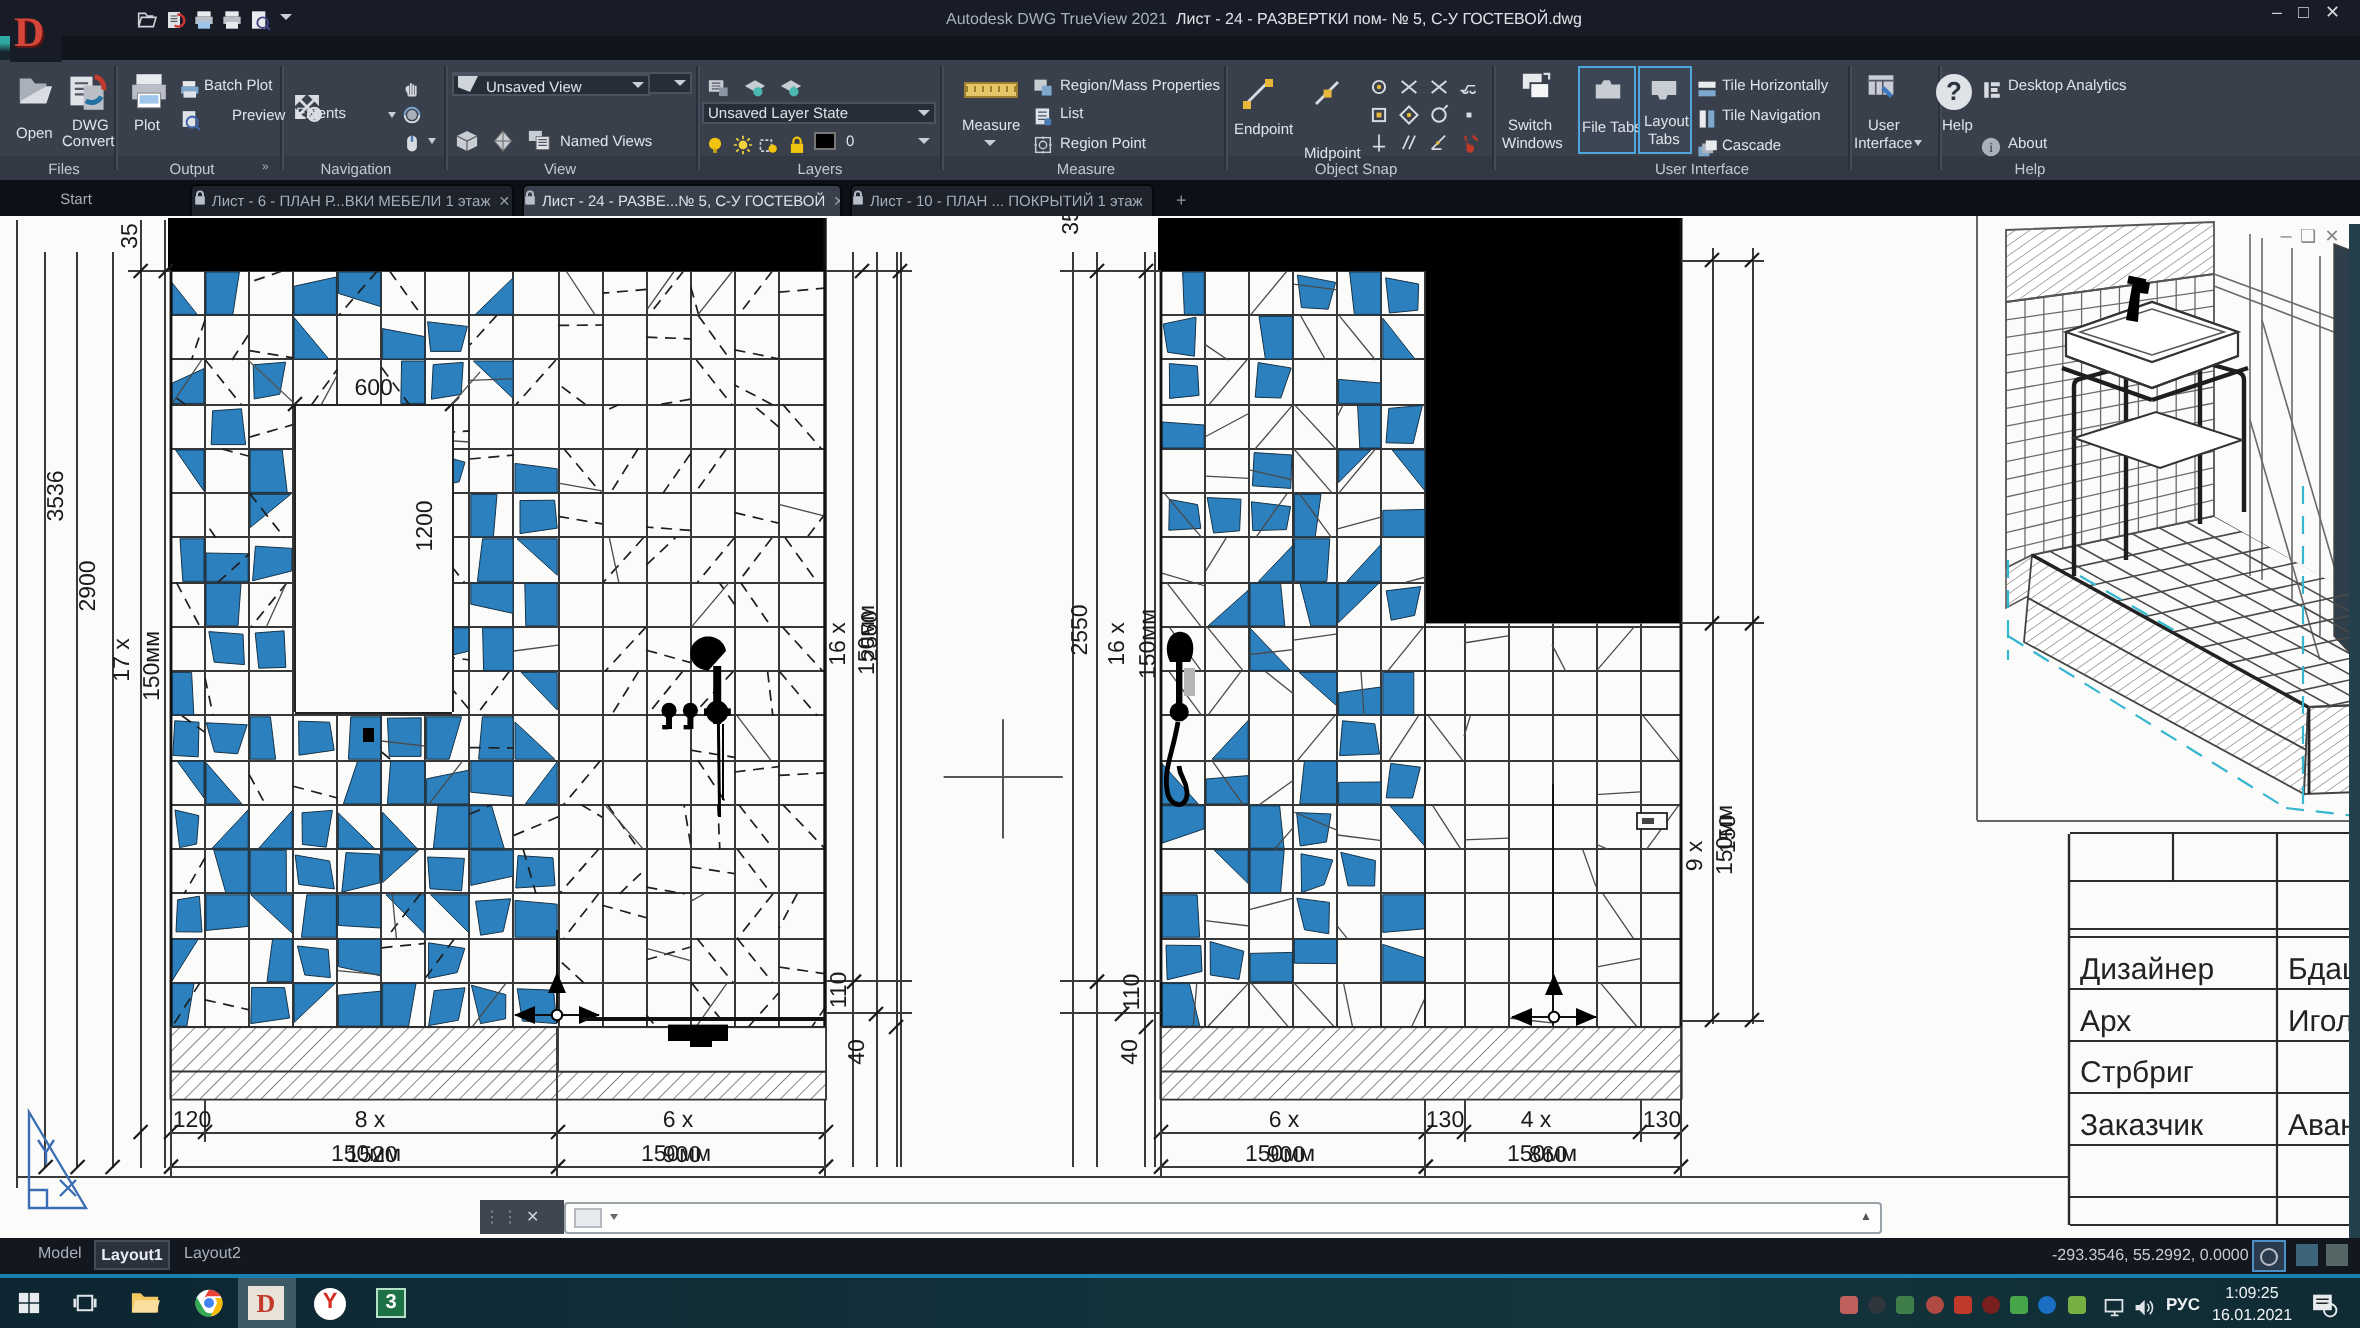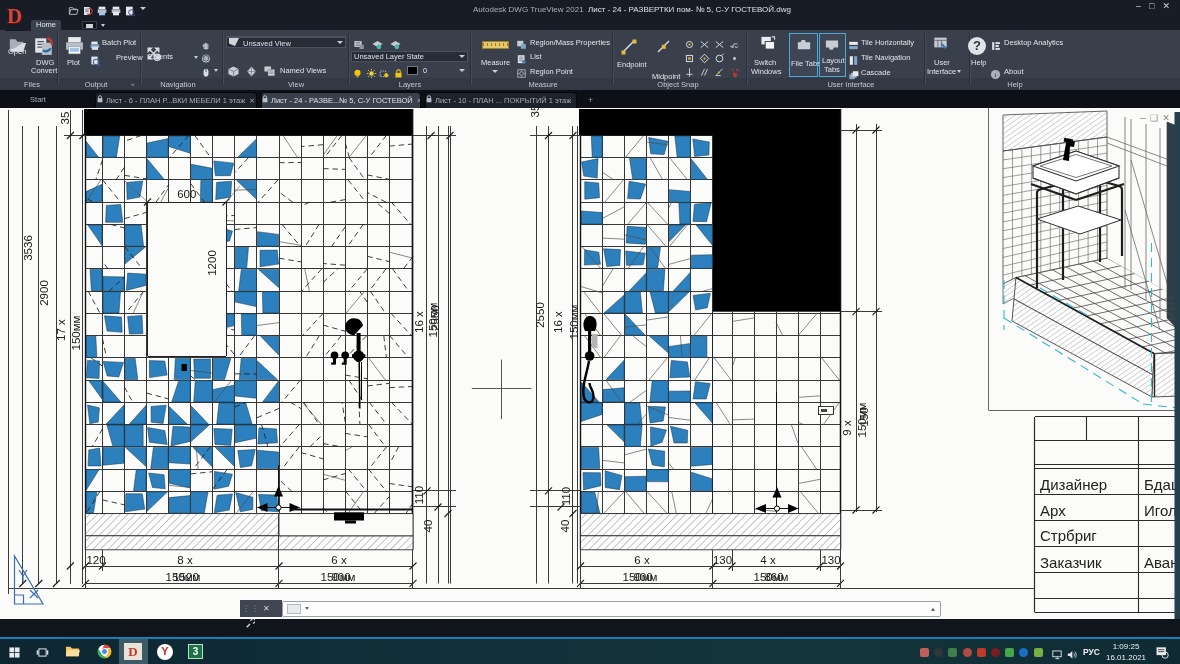--- a/index.html
+++ b/index.html
@@ -46,54 +46,47 @@
         </svg></div>
       <div class="abs" style="left:124px;top:3px;width:12px;height:12px"><svg width="12" height="12" viewBox="0 0 18 18">
           <rect x="3" y="2.5" width="10" height="13" fill="#e8eaee"></rect>
           <circle cx="11" cy="11" r="4" fill="none" stroke="#448" stroke-width="1.4"></circle>
           <path d="M14 14 L16.5 16.5" stroke="#448" stroke-width="1.6"></path>
         </svg></div>
       <div class="abs" style="left:140px;top:7px;width:0;height:0;border-left:3px solid transparent;border-right:3px solid transparent;border-top:3.5px solid #c9ced6"></div>
       <div class="abs" style="left:473px;top:4.5px;font-size:8px;color:#a9b0ba;white-space:nowrap">Autodesk DWG TrueView 2021&nbsp;&nbsp;<span style="color:#dde1e8">Лист - 24 - РАЗВЕРТКИ пом- № 5, С-У ГОСТЕВОЙ.dwg</span></div>
       <div class="abs" style="left:1124px;top:1px;width:54px;height:14px;color:#cfd4da;font-size:9px;letter-spacing:8px;text-align:right">–□✕</div>
     </div>
-    <div id="tabrow">
-      <div class="abs" style="left:31px;top:2px;width:30px;height:10px;background:#3a414e;border-radius:2px 2px 0 0;color:#e3e6eb;font-size:7.5px;text-align:center;line-height:10px">Home</div>
-      <div class="abs" style="left:82px;top:3px;width:15px;height:8px;background:#10141b;border:1px solid #3a414e">
-        <div style="width:7px;height:4px;margin:1.5px auto;background:#cfd4db"></div>
-      </div>
-      <div class="abs" style="left:101px;top:6px;width:0;height:0;border-left:2.5px solid transparent;border-right:2.5px solid transparent;border-top:3px solid #c9ced6"></div>
-    </div>
     <div id="ribbon">
       <div style="position:absolute;left:0;top:48px;width:1180px;height:12px;background:rgba(0,0,0,0.10)"></div>
       <div style="position:absolute;left:0;top:-30px;width:1180px;height:95px">
         <div class="sep" style="left:57px"></div>
         <div class="sep" style="left:140px"></div>
         <div class="sep" style="left:222px"></div>
         <div class="sep" style="left:348px"></div>
         <div class="sep" style="left:470px"></div>
         <div class="sep" style="left:612px"></div>
         <div class="sep" style="left:746px"></div>
         <div class="sep" style="left:924px"></div>
         <div class="sep" style="left:969px"></div>
         <div class="glabel" style="left:32px">Files</div>
         <div class="glabel" style="left:96px">Output</div>
         <div class="glabel" style="left:178px">Navigation</div>
-        <div class="glabel" style="left:296px">View</div>
+        <div class="glabel" style="left:280px">View</div>
         <div class="glabel" style="left:410px">Layers</div>
         <div class="glabel" style="left:543px">Measure</div>
         <div class="glabel" style="left:678px">Object Snap</div>
         <div class="glabel" style="left:851px">User Interface</div>
         <div class="glabel" style="left:1015px">Help</div>
         <div class="abs" style="left:131px;top:81px;font-size:6px;color:#aab0b9">»</div>
         <div class="abs" style="left:7px;top:35px;width:20px;height:21px"><svg width="20" height="21" viewBox="0 0 21 21">
             <path d="M3 17 L6 8 L20 8 L17 17 Z" fill="#dadee4"></path>
             <path d="M3 16 L3 4 L9 4 L11 6.5 L17 6.5 L17 8" fill="#aab0b9"></path>
           </svg></div>
-        <div class="rtx" style="left:8px;top:47px">Open</div>
+        <div class="rtx" style="left:8px;top:62px">Open</div>
         <div class="abs" style="left:33px;top:35px;width:21px;height:21px"><svg width="21" height="21" viewBox="0 0 19 19">
             <rect x="2" y="3" width="10" height="13" fill="#dfe3e8"></rect>
             <path d="M4 6 h6 M4 8.5 h6 M4 11 h6" stroke="#556" stroke-width="1"></path>
             <rect x="8" y="7" width="9" height="11" fill="#b9bec7"></rect>
             <path d="M13 3 a5 5 0 0 1 4 6" fill="none" stroke="#c0392b" stroke-width="2.2"></path>
             <path d="M16 12 a5 5 0 0 1 -7 2" fill="none" stroke="#2471a3" stroke-width="2.2"></path>
           </svg></div>
         <div class="rtx" style="left:36px;top:58px">DWG</div>
         <div class="rtx" style="left:31px;top:66px">Convert</div>
         <div class="abs" style="left:64px;top:35px;width:21px;height:21px"><svg width="21" height="21" viewBox="0 0 20 20">
@@ -131,21 +124,21 @@
             <circle cx="9" cy="9" r="4" fill="#aab0b9"></circle>
             <path d="M3 9 a6 6 0 0 1 12 0" fill="none" stroke="#7aa4d0" stroke-width="1.6"></path>
             <path d="M15 9 a6 6 0 0 1 -12 0" fill="none" stroke="#d8dce2" stroke-width="1.6"></path>
           </svg></div>
         <div class="abs" style="left:200px;top:64px;width:12px;height:11px"><svg width="12" height="11" viewBox="0 0 18 18">
             <rect x="5" y="3" width="8" height="13" rx="4" fill="#d8dce2"></rect>
             <rect x="8" y="3" width="2" height="5" fill="#4a7ab0"></rect>
           </svg></div>
         <div class="abs" style="left:214px;top:69px;width:0;height:0;border-left:2.5px solid transparent;border-right:2.5px solid transparent;border-top:3px solid #c9ced6"></div>
         <div class="dd" style="left:226px;top:36px;width:120px"><span style="display:inline-block;width:12px;height:9px;background:#14181f;margin-right:3px;vertical-align:-2px;position:relative"><span style="position:absolute;left:2px;top:1px;width:6px;height:6px;border:1px solid #8891a0;border-radius:50%"></span></span>2D Wireframe<div class="car"></div></div>
-        <div class="dd" style="left:226px;top:37px;width:120px"><span style="display:inline-block;width:10px;height:8px;background:#cfd4db;margin-right:4px;clip-path:polygon(0 0,100% 0,60% 100%,0 70%)"></span>Unsaved View<div class="car"></div></div>
+        <div class="dd" style="left:226px;top:37px;width:99px"><span style="display:inline-block;width:10px;height:8px;background:#cfd4db;margin-right:4px;clip-path:polygon(0 0,100% 0,60% 100%,0 70%)"></span>Unsaved View<div class="car"></div></div>
         <div class="abs" style="left:227px;top:64px;width:13px;height:13px"><svg width="13" height="13" viewBox="0 0 18 18">
             <path d="M9 2 L16 5.5 L16 12.5 L9 16 L2 12.5 L2 5.5 Z" fill="#c8cdd4"></path>
             <path d="M2 5.5 L9 9 L16 5.5 M9 9 L9 16" stroke="#555" stroke-width="0.8" fill="none"></path>
           </svg></div>
         <div class="abs" style="left:245px;top:64px;width:13px;height:13px"><svg width="13" height="13" viewBox="0 0 18 18">
             <path d="M9 2 L15 9 L9 16 L3 9 Z" fill="#c8cdd4" stroke="#666" stroke-width="0.7"></path>
             <path d="M3 9 h12 M9 2 v14" stroke="#666" stroke-width="0.7"></path>
           </svg></div>
         <div class="abs" style="left:263px;top:64px;width:13px;height:13px"><svg width="13" height="13" viewBox="0 0 18 18">
             <rect x="2" y="2" width="9" height="7" fill="#c8cdd4"></rect>
@@ -1076,20 +1069,31 @@
         <text x="1144.0" y="567.5" font-size="15" fill="#222" text-anchor="start">Аван</text>
         <rect x="1174.5" y="112.0" width="5.5" height="507.0" fill="#24404c"></rect>
       </svg><div class="abs" style="left:240px;top:492px;width:42px;height:17px;background:#3f4651;color:#cfd4db;font-size:8px;line-height:17px"><span style="letter-spacing:1px;padding-left:2px;color:#8a919c">⋮⋮</span><span style="padding-left:3px">✕</span><svg width="10" height="10" viewBox="0 0 18 18" style="margin-left:5px;vertical-align:-1px">
           <path d="M3 15 L9 9" stroke="#cfd4db" stroke-width="2.6"></path>
           <path d="M9 9 m5.2 -1.8 a4 4 0 1 0 -3.4 -3.4" fill="none" stroke="#cfd4db" stroke-width="2.2"></path>
         </svg></div><div class="abs" style="left:282px;top:492.5px;width:659px;height:16px;background:#fdfdfd;border:1px solid #98a0a8;border-radius:2px">
         <div style="position:absolute;left:4px;top:2.5px;width:14px;height:10px;background:#e8ebee;border:1px solid #b5bac1"></div>
         <div style="position:absolute;left:22px;top:5px;width:0;height:0;border-left:2.5px solid transparent;border-right:2.5px solid transparent;border-top:3px solid #666"></div>
         <div style="position:absolute;right:4px;top:4px;color:#555;font-size:6px">▲</div>
       </div></div>
+    <div id="bottombar">
+      <div class="abs" style="left:19px;top:3px;color:#aab0ba;font-size:8px">Model</div>
+      <div class="abs" style="left:47px;top:1px;width:38px;height:15px;background:#2b313d;border:1px solid #444c59;color:#e8ebf0;font-size:8px;font-weight:bold;text-align:center;line-height:14px">Layout1</div>
+      <div class="abs" style="left:92px;top:3px;color:#aab0ba;font-size:8px">Layout2</div>
+      <div class="abs" style="left:1026px;top:4px;color:#c6cbd3;font-size:8px">-293.3546, 55.2992, 0.0000</div>
+      <div class="abs" style="left:1126px;top:1px;width:17px;height:16px;background:#2b3a4d;border:1px solid #4a90c4">
+        <div style="margin:3px auto;width:9px;height:9px;border-radius:50%;border:1.5px solid #b8bfc8"></div>
+      </div>
+      <div class="abs" style="left:1148px;top:3px;width:11px;height:11px;background:#3d647a"></div>
+      <div class="abs" style="left:1163px;top:3px;width:11px;height:11px;background:#566;clip-path:polygon(0 0,100% 0,100% 100%,0 100%)"></div>
+    </div>
     <div id="taskbar">
       <div class="abs" style="left:8px;top:6px;width:13px;height:13px"><svg width="13" height="13" viewBox="0 0 18 18">
           <rect x="2" y="2" width="6.5" height="6.5" fill="#e8ebee"></rect>
           <rect x="9.5" y="2" width="6.5" height="6.5" fill="#e8ebee"></rect>
           <rect x="2" y="9.5" width="6.5" height="6.5" fill="#e8ebee"></rect>
           <rect x="9.5" y="9.5" width="6.5" height="6.5" fill="#e8ebee"></rect>
         </svg></div>
       <div class="abs" style="left:36px;top:6px;width:13px;height:13px"><svg width="13" height="13" viewBox="0 0 18 18">
           <rect x="4" y="4" width="10" height="10" fill="none" stroke="#dfe3e8" stroke-width="1.4"></rect>
           <rect x="1" y="6" width="2" height="6" fill="#dfe3e8"></rect>

